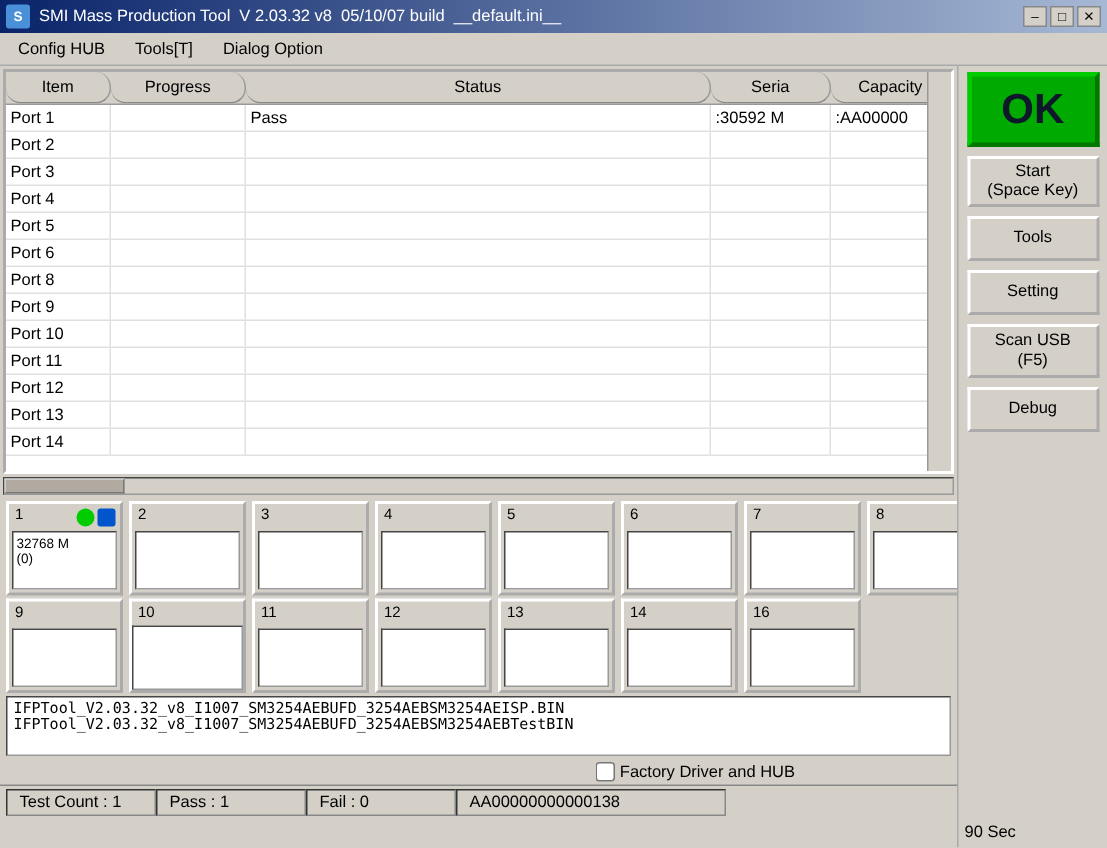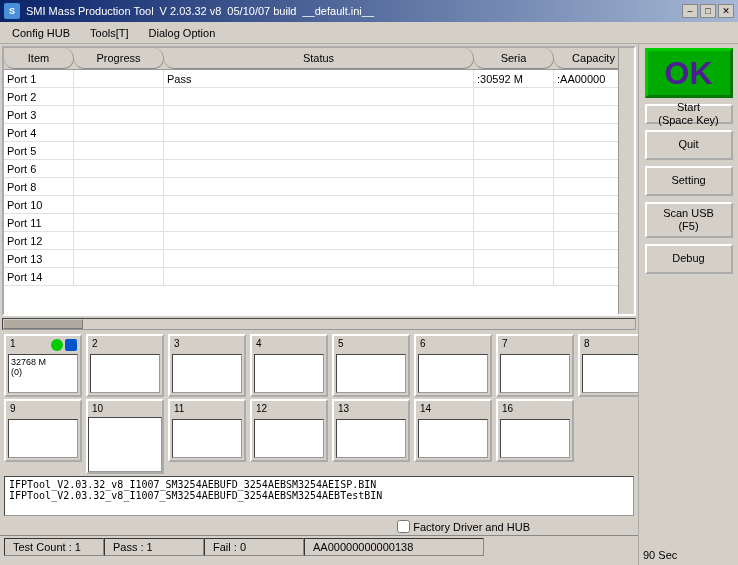--- a/index.html
+++ b/index.html
@@ -156,22 +156,22 @@
       flex-direction: column;
       align-items: center;
       padding: 4px;
       gap: 6px;
       border-left: 1px solid #aaa;
     }
     .ok-button {
       width: 88px;
       height: 50px;
       background: #00aa00;
-      color: #4c1d95;
-      font-size: 32px;
+      color: #0f172a;
+      font-size: 28px;
       font-weight: bold;
       display: flex;
       align-items: center;
       justify-content: center;
       border: 3px outset #00cc00;
       cursor: pointer;
     }
     .right-btn {
       width: 88px;
       height: 30px;
@@ -291,20 +291,27 @@
       <div class="td"></div>
     </div>
           <div class="table-row">
       <div class="td">Port 8</div>
       <div class="td"></div>
       <div class="td" style="color:"></div>
       <div class="td"></div>
       <div class="td"></div>
     </div>
           <div class="table-row">
+      <div class="td">Port 9</div>
+      <div class="td"></div>
+      <div class="td" style="color:"></div>
+      <div class="td"></div>
+      <div class="td"></div>
+    </div>
+          <div class="table-row">
       <div class="td">Port 10</div>
       <div class="td"></div>
       <div class="td" style="color:"></div>
       <div class="td"></div>
       <div class="td"></div>
     </div>
           <div class="table-row">
       <div class="td">Port 11</div>
       <div class="td"></div>
       <div class="td" style="color:"></div>
@@ -378,21 +385,21 @@
           <div style="font-size: 10px; position: absolute; top: 2px; left: 4px;">8</div>
           <div style="margin-top: 16px; flex: 1 1 0%; background: white; border: 1px inset rgb(153, 153, 153); position: relative; padding: 2px;"></div>
         </div>
       </div>
 
     <div style="display:flex; gap:4px; padding:2px 4px 0 4px;" id="port-row-2">
         <div style="width: 78px; height: 63px; background: rgb(212, 208, 200); border: 2px outset rgb(255, 255, 255); position: relative; display: flex; flex-direction: column; padding: 2px; flex-shrink: 0;">
           <div style="font-size: 10px; position: absolute; top: 2px; left: 4px;">9</div>
           <div style="margin-top: 16px; flex: 1 1 0%; background: white; border: 1px inset rgb(153, 153, 153); position: relative; padding: 2px;"></div>
         </div>
-        <div style="width: 78px; height: 75px; background: rgb(212, 208, 200); border: 2px outset rgb(255, 255, 255); position: relative; display: flex; flex-direction: column; padding: 0; flex-shrink: 0;">
+        <div style="width: 78px; height: 63px; background: rgb(212, 208, 200); border: 2px outset rgb(255, 255, 255); position: relative; display: flex; flex-direction: column; padding: 0; flex-shrink: 0;">
           <div style="font-size: 10px; position: absolute; top: 2px; left: 4px;">10</div>
           <div style="margin-top: 16px; flex: 1 1 0%; background: white; border: 1px inset rgb(153, 153, 153); position: relative; padding: 2px;"></div>
         </div>
         <div style="width: 78px; height: 63px; background: rgb(212, 208, 200); border: 2px outset rgb(255, 255, 255); position: relative; display: flex; flex-direction: column; padding: 2px; flex-shrink: 0;">
           <div style="font-size: 10px; position: absolute; top: 2px; left: 4px;">11</div>
           <div style="margin-top: 16px; flex: 1 1 0%; background: white; border: 1px inset rgb(153, 153, 153); position: relative; padding: 2px;"></div>
         </div>
         <div style="width: 78px; height: 63px; background: rgb(212, 208, 200); border: 2px outset rgb(255, 255, 255); position: relative; display: flex; flex-direction: column; padding: 2px; flex-shrink: 0;">
           <div style="font-size: 10px; position: absolute; top: 2px; left: 4px;">12</div>
           <div style="margin-top: 16px; flex: 1 1 0%; background: white; border: 1px inset rgb(153, 153, 153); position: relative; padding: 2px;"></div>
@@ -424,24 +431,24 @@
     <div class="status-bar">
       <div class="status-item">Test Count : 1</div>
       <div class="status-item">Pass : 1</div>
       <div class="status-item">Fail : 0</div>
       <div class="status-item" style="min-width:180px;">AA00000000000138</div>
     </div>
   </div>
 
   <div class="right-panel">
     <div class="ok-button">OK</div>
-    <div class="right-btn" style="height:20px;">
+    <div class="right-btn" style="height:34px;">
       <span>Start<br>(Space Key)</span>
     </div>
-    <div class="right-btn">Quit</div>
+    <div class="right-btn">Tools</div>
     <div class="right-btn">Setting</div>
     <div class="right-btn" style="height:36px;">
       <span>Scan USB<br>(F5)</span>
     </div>
     <div class="right-btn">Debug</div>
     <div style="flex:1;"></div>
     <div style="font-size:11px; align-self:flex-start;">90 Sec</div>
   </div>
 </div>
 

